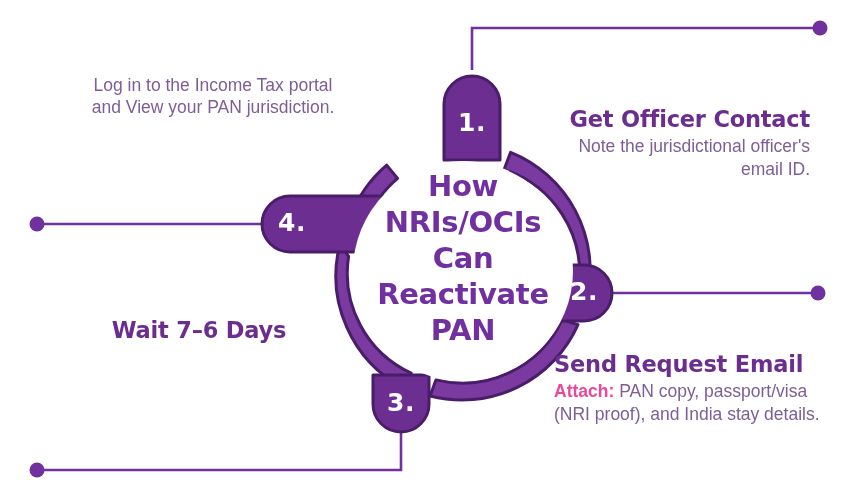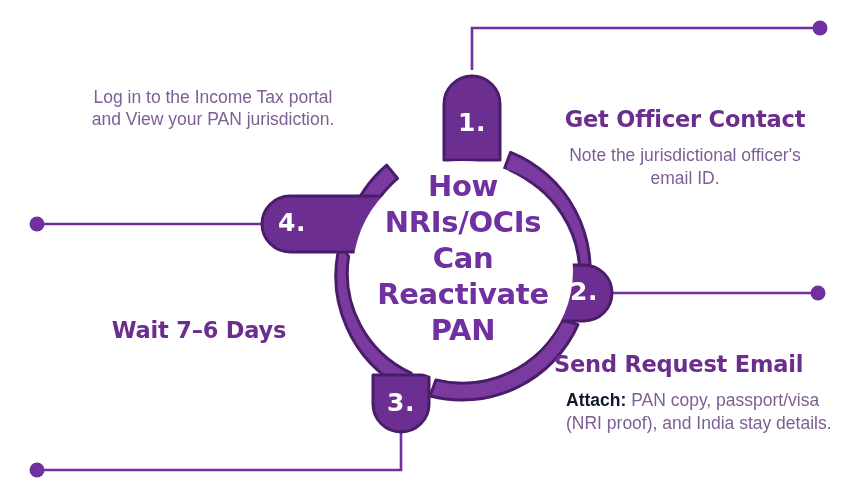--- a/index.html
+++ b/index.html
@@ -49,29 +49,29 @@
     line-height: 1.12;
     letter-spacing: -0.2px;
     margin: 0 0 3px 0;
     white-space: nowrap;
   }
   .block-body {
     font-family: "Liberation Sans", sans-serif;
     font-size: 17.5px;
     color: #7E5E95;
     line-height: 1.28;
-    margin: 12px;
+    margin: 0;
   }
   .block-body b {
-    color: #0f172a;
+    color: #ec4899;
     font-weight: bold;
   }
   
   #block-1 { left: 59px;  top: 74px;  width: 308px; text-align: center; }
-  #block-2 { left: 535px; top: 107px; width: 300px; text-align: center; }
+  #block-2 { left: 510px; top: 107px; width: 300px; text-align: right; }
   #block-3 { left: 554px; top: 352px; width: 320px; text-align: left; }
   #block-4 { left: 60px;  top: 318px; width: 278px; text-align: right; }
   #block-4 .block-heading { text-align: center; }
 </style>
 </head>
 <body>
 
 <div id="infographic">
 
   <svg id="diagram-svg" viewBox="0 0 855 500">

